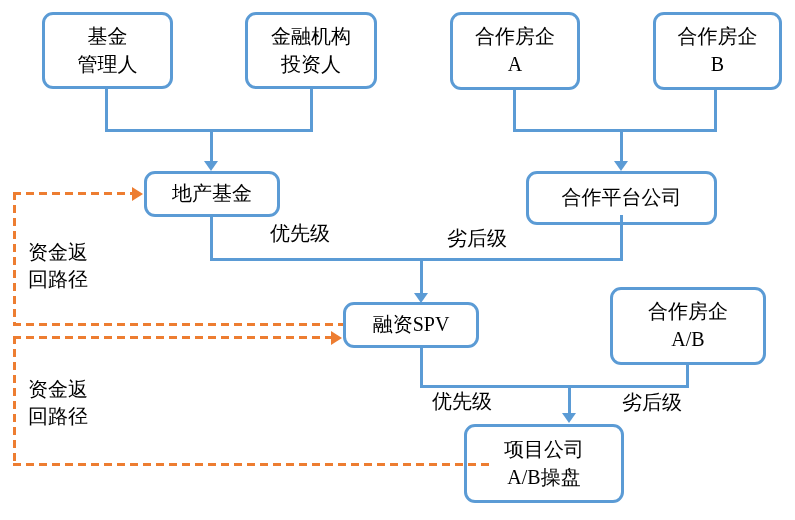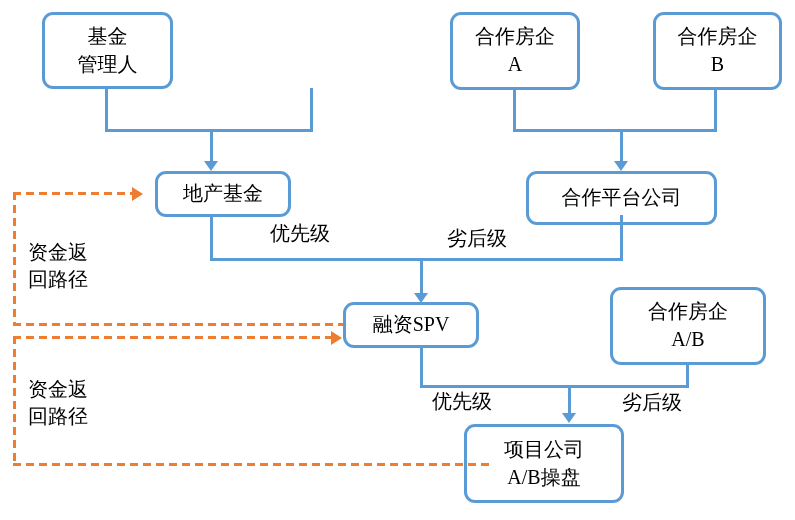--- a/index.html
+++ b/index.html
@@ -19,21 +19,21 @@
   .node{
     position:absolute;box-sizing:border-box;
     border:3px solid var(--node-border);border-radius:11px;background:#fff;
     display:flex;align-items:center;justify-content:center;text-align:center;
     font-size:20px;line-height:1.38;white-space:pre-line;
   }
   .n1{left:42px;top:12px;width:131px;height:77px;}
   .n2{left:245px;top:12px;width:132px;height:77px;}
   .n3{left:450px;top:12px;width:130px;height:78px;}
   .n4{left:653px;top:12px;width:129px;height:78px;}
-  .n5{left:144px;top:171px;width:136px;height:46px;margin-left:11px;}
+  .n5{left:144px;top:171px;width:136px;height:46px;}
   .n6{left:526px;top:171px;width:191px;height:54px;}
   .n7{left:343px;top:302px;width:136px;height:46px;}
   .n8{left:610px;top:287px;width:156px;height:78px;}
   .n9{left:464px;top:424px;width:160px;height:79px;}
   
   .bl{position:absolute;background:var(--connector);}
   .v1{left:105px;top:88px;width:3px;height:44px;}
   .v2{left:310px;top:88px;width:3px;height:44px;}
   .h1{left:105px;top:129px;width:208px;height:3px;}
   .v3{left:210px;top:129px;width:3px;height:34px;}
@@ -80,20 +80,22 @@
   .l-return-top{left:28px;top:239px;}
   .l-return-bottom{left:28px;top:376px;}
 </style>
 </head>
 <body>
 
 <div id="diagram">
 
   <div class="node n1">基金
 管理人</div>
+  <div class="node n2">金融机构
+投资人</div>
   <div class="node n3">合作房企
 A</div>
   <div class="node n4">合作房企
 B</div>
   <div class="node n5">地产基金</div>
   <div class="node n6">合作平台公司</div>
   <div class="node n7">融资SPV</div>
   <div class="node n8">合作房企
 A/B</div>
   <div class="node n9">项目公司

